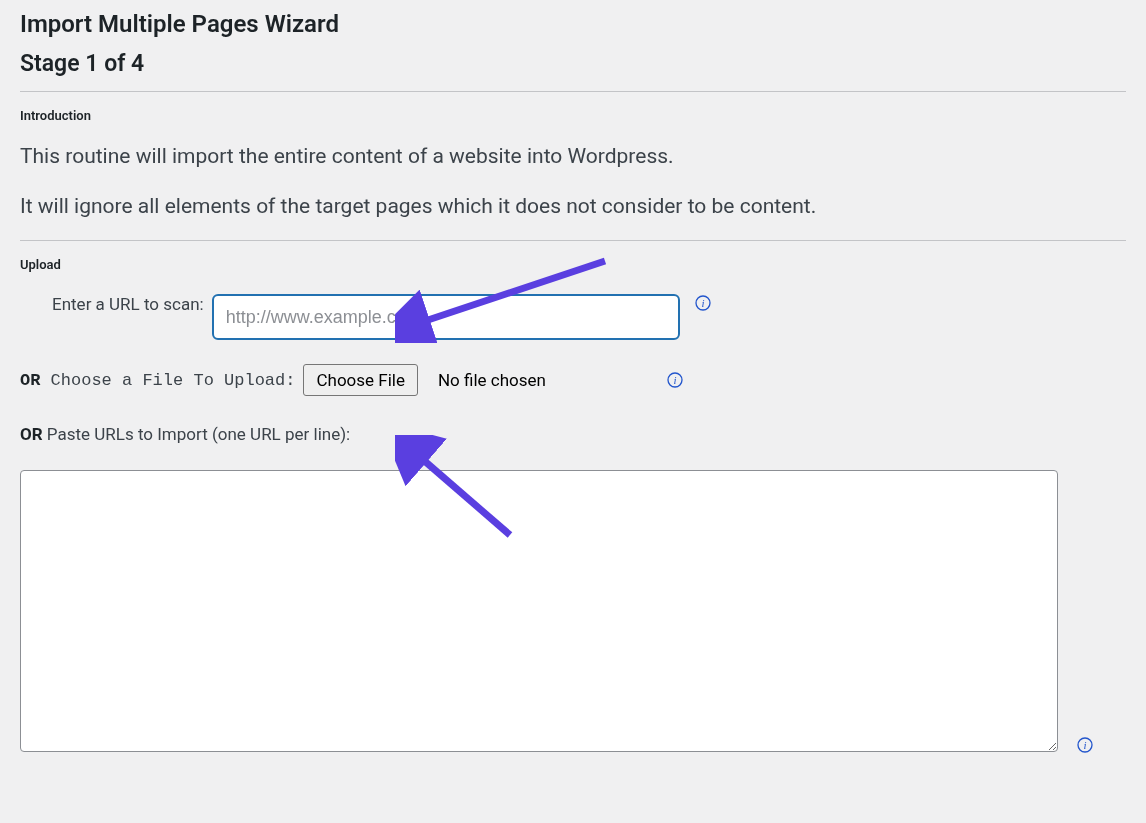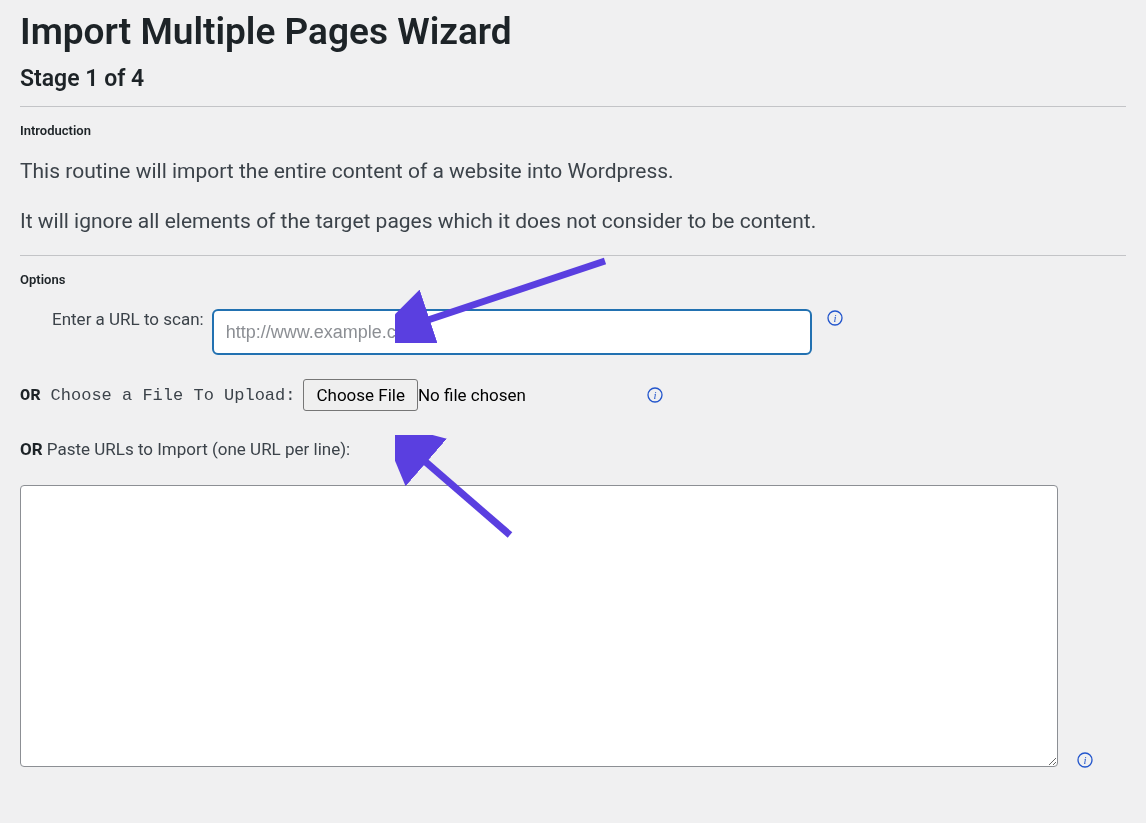--- a/index.html
+++ b/index.html
@@ -6,21 +6,21 @@
     body {
       background: #f0f0f1;
       font-family: -apple-system, BlinkMacSystemFont, "Segoe UI", Roboto, sans-serif;
       color: #1d2327;
       padding: 10px 20px;
       width: 1146px;
       height: 823px;
       position: relative;
     }
     h1 {
-      font-size: 37px;
+      font-size: 24px;
       font-weight: 600;
       color: #1d2327;
       margin-bottom: 12px;
     }
     h2 {
       font-size: 23px;
       font-weight: 600;
       color: #1d2327;
       margin-bottom: 4px;
     }
@@ -46,21 +46,21 @@
       margin-bottom: 24px;
       margin-top: 22px;
       margin-left: 32px;
     }
     .label-url {
       font-size: 17px;
       color: #3c434a;
       margin-right: 8px;
     }
     .url-input {
-      width: 600px;
+      width: 468px;
       height: 46px;
       border: 2px solid #2271b1;
       border-radius: 6px;
       padding: 0 12px;
       font-size: 18px;
       color: #8c8f94;
       background: #fff;
       outline: none;
     }
     .url-input::placeholder { color: #8c8f94; }
@@ -87,21 +87,21 @@
       font-family: Liberation Mono, monospace;
     }
     .file-button {
       font-family: inherit;
       font-size: 17px;
       padding: 5px 12px;
       border: 1px solid #767676;
       background: #efefef;
       border-radius: 3px;
       cursor: pointer;
-      margin-right: 0;
+      margin-right: 20px;
     }
     .file-status {
       font-size: 17px;
       color: #000000;
     }
     .row-paste {
       margin-bottom: 26px;
     }
     .label-paste {
       font-size: 17px;
@@ -141,21 +141,21 @@
 
 <hr class="hr">
 
 <h3>Introduction</h3>
 
 <p>This routine will import the entire content of a website into Wordpress.</p>
 <p>It will ignore all elements of the target pages which it does not consider to be content.</p>
 
 <hr class="hr">
 
-<h3>Options</h3>
+<h3>Upload</h3>
 
 <div class="row-url">
   <span class="label-url">Enter a URL to scan:</span>
   <input class="url-input" type="text" placeholder="http://www.example.com" style="">
   <span class="info-icon">
     <svg viewBox="0 0 16 16">
         <circle cx="8" cy="8" r="7" fill="none" stroke="#2255cc" stroke-width="1.3"></circle>
         <text x="8" y="12" text-anchor="middle" font-size="11" font-family="serif" font-style="italic" fill="#2255cc">i</text>
       </svg>
   </span>

